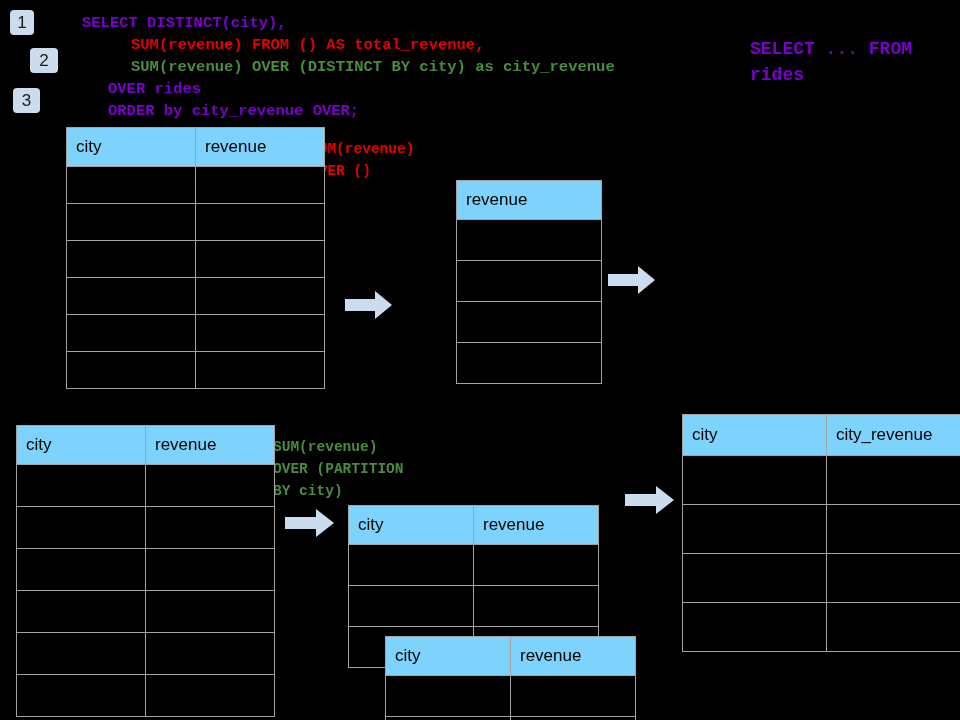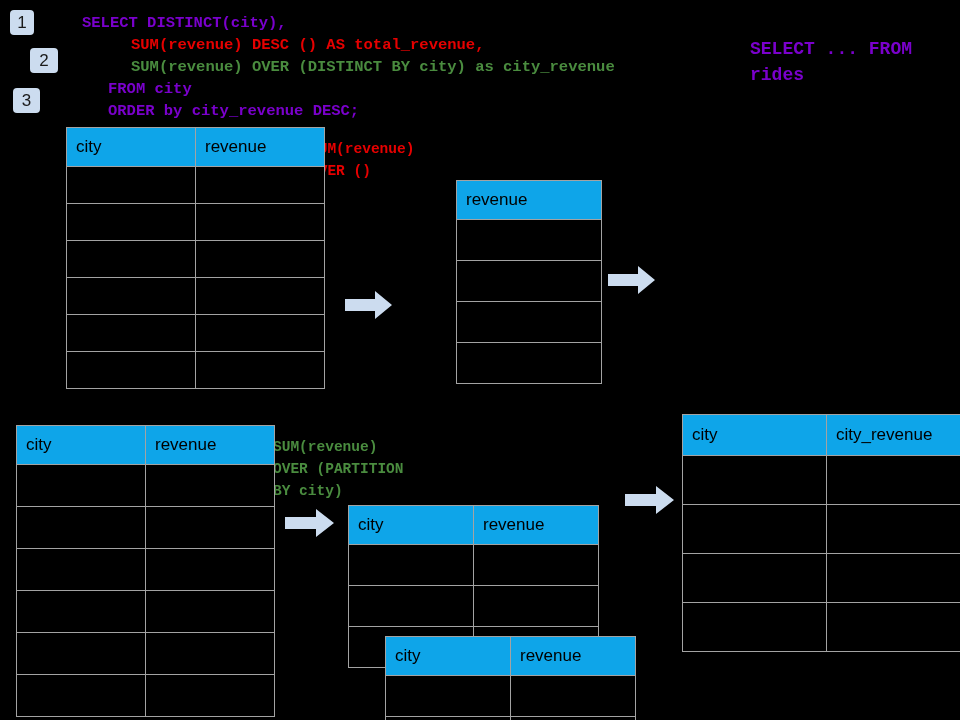--- a/index.html
+++ b/index.html
@@ -50,21 +50,21 @@
     border-collapse: collapse;
     table-layout: fixed;
     background: #000000;
   }
   .tbl td, .tbl th {
     border: 1px solid #a3a3a3;
     padding: 0;
     margin: 0;
   }
   .tbl th {
-    background: #0ea5e9;
+    background: #7dd3fc;
     color: #000000;
     font-family: "Liberation Sans", sans-serif;
     font-weight: normal;
     font-size: 17px;
     text-align: left;
     padding-left: 9px;
     white-space: nowrap;
   }
   .tbl td {
     background: #000000;
@@ -78,24 +78,24 @@
 </head>
 <body>
 
 <div id="canvas">
 
   <div class="badge" style="left:10px; top:10px; width:24px; height:25px;">1</div>
   <div class="badge" style="left:30px; top:48px; width:28px; height:25px;">2</div>
   <div class="badge" style="left:13px; top:88px; width:27px; height:25px;">3</div>
 
   <div class="code sql-main" style="left:82px; top:12px; color:#7a00cc;">SELECT DISTINCT(city),</div>
-  <div class="code sql-main" style="left:131px; top:34px; color:#e60000;">SUM(revenue) DESC () AS total_revenue,</div>
+  <div class="code sql-main" style="left:131px; top:34px; color:#e60000;">SUM(revenue) FROM () AS total_revenue,</div>
   <div class="code sql-main" style="left:131px; top:56px; color:#4a8c3f;">SUM(revenue) OVER (DISTINCT BY city) as city_revenue</div>
-  <div class="code sql-main" style="left:108px; top:78px; color:#7a00cc;">FROM city</div>
-  <div class="code sql-main" style="left:108px; top:100px; color:#7a00cc;">ORDER by city_revenue DESC;</div>
+  <div class="code sql-main" style="left:108px; top:78px; color:#7a00cc;">OVER rides</div>
+  <div class="code sql-main" style="left:108px; top:100px; color:#7a00cc;">ORDER by city_revenue OVER;</div>
 
   <div class="code small" style="left:750px; top:37px; color:#7a00cc;">SELECT ... FROM
 rides</div>
 
   <div class="code annot" style="left:310px; top:138px; color:#e60000;">SUM(revenue)
 OVER ()</div>
 
   <div class="code annot" style="left:273px; top:436px; color:#4a8c3f;">SUM(revenue)
 OVER (PARTITION
 BY city)</div>

